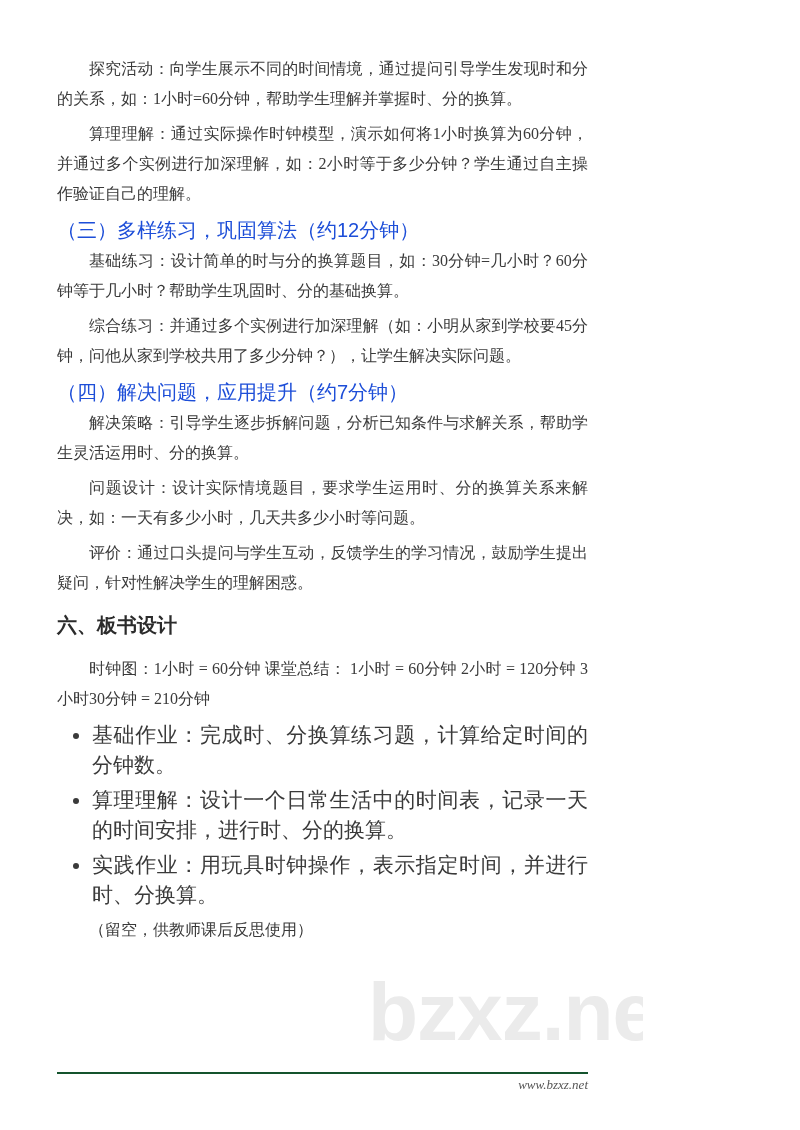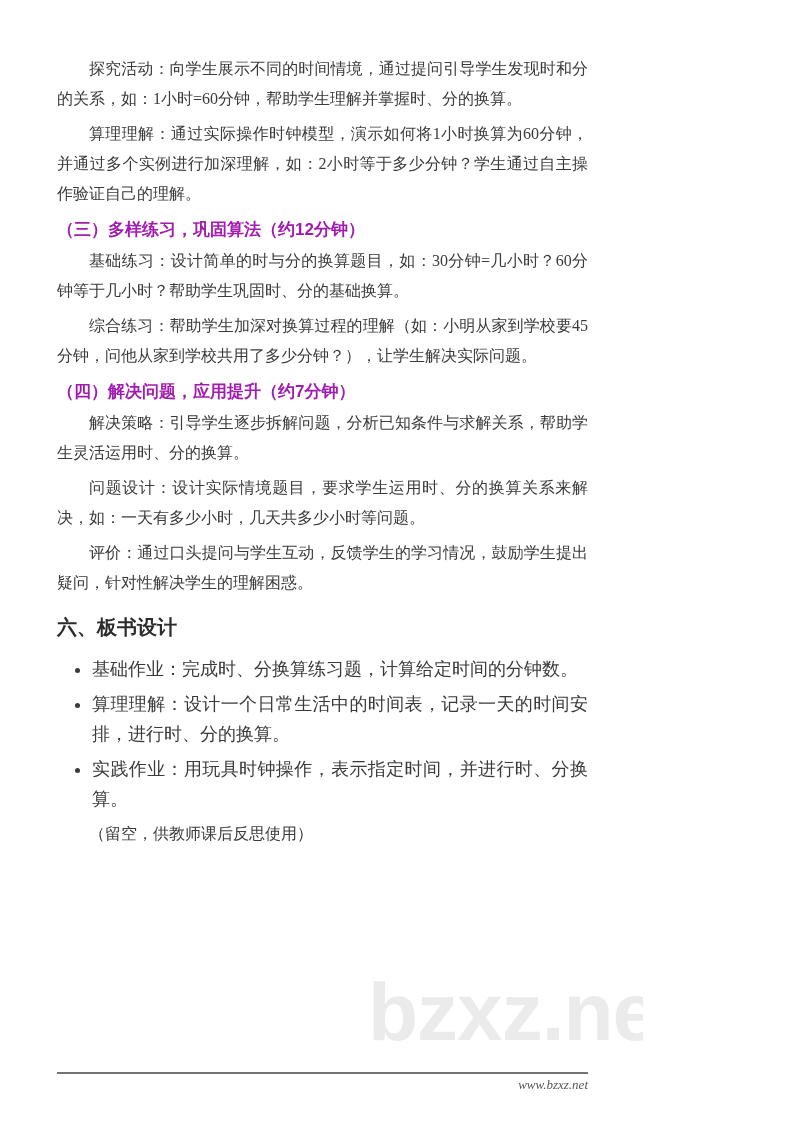--- a/index.html
+++ b/index.html
@@ -21,40 +21,40 @@
   .para {
     font-size: 16px;
     line-height: 30px;
     text-indent: 2em;
     text-align: justify;
     margin: 0 0 5px 0;
     color: #3a3a3a;
   }
   .sec-heading {
     font-family: "Liberation Sans", "DejaVu Sans", sans-serif;
-    font-size: 17px;
-    font-weight: bold;
+    font-size: 20px;
+    font-weight: normal;
     line-height: 32px;
     margin: 0;
-    color: #a21caf;
+    color: #1d4ed8;
   }
   .big-heading {
-    font-family: Liberation Serif, serif;
+    font-family: Liberation Mono, monospace;
     font-size: 20px;
     font-weight: bold;
     line-height: 34px;
     margin: 12px 0 10px 0;
     color: #2b2b2b;
   }
   ul.homework-list {
     margin: 6px 0 0 0;
     padding: 0 0 0 35px;
   }
   ul.homework-list li {
-    font-size: 18px;
+    font-size: 21px;
     line-height: 30px;
     margin: 0 0 5px 0;
     text-align: justify;
     list-style: disc outside;
     color: #3a3a3a;
   }
   .watermark {
     position: absolute;
     left: 368px;
     top: 972px;
@@ -66,21 +66,21 @@
     letter-spacing: -1px;
     color: #ebebeb;
     user-select: none;
   }
   .page-footer {
     position: absolute;
     left: 57px;
     right: 55px;
     top: 1072px;
     z-index: 1;
-    border-top: 2px solid #737373;
+    border-top: 2px solid #14532d;
   }
   .footer-url {
     margin-top: 3px;
     text-align: right;
     font-family: "Liberation Serif", "DejaVu Serif", serif;
     font-style: italic;
     font-size: 13px;
     color: #555555;
   }
 </style>
@@ -95,34 +95,35 @@
 
     <p class="para">探究活动：向学生展示不同的时间情境，通过提问引导学生发现时和分的关系，如：1小时=60分钟，帮助学生理解并掌握时、分的换算。</p>
 
     <p class="para">算理理解：通过实际操作时钟模型，演示如何将1小时换算为60分钟，并通过多个实例进行加深理解，如：2小时等于多少分钟？学生通过自主操作验证自己的理解。</p>
 
     <h3 class="sec-heading">（三）多样练习，巩固算法（约12分钟）</h3>
 
     <p class="para">基础练习：设计简单的时与分的换算题目，如：30分钟=几小时？60分钟等于几小时？帮助学生巩固时、分的基础换算。</p>
 
 
-    <p class="para">综合练习：帮助学生加深对换算过程的理解（如：小明从家到学校要45分钟，问他从家到学校共用了多少分钟？），让学生解决实际问题。</p>
+    <p class="para">综合练习：并通过多个实例进行加深理解（如：小明从家到学校要45分钟，问他从家到学校共用了多少分钟？），让学生解决实际问题。</p>
 
     <h3 class="sec-heading">（四）解决问题，应用提升（约7分钟）</h3>
 
     <p class="para">解决策略：引导学生逐步拆解问题，分析已知条件与求解关系，帮助学生灵活运用时、分的换算。</p>
 
     <p class="para">问题设计：设计实际情境题目，要求学生运用时、分的换算关系来解决，如：一天有多少小时，几天共多少小时等问题。</p>
 
 
 
     <p class="para">评价：通过口头提问与学生互动，反馈学生的学习情况，鼓励学生提出疑问，针对性解决学生的理解困惑。</p>
 
     <h2 class="big-heading">六、板书设计</h2>
 
+    <p class="para">时钟图：1小时 = 60分钟 课堂总结： 1小时 = 60分钟 2小时 = 120分钟 3小时30分钟 = 210分钟</p>
 
 
     <ul class="homework-list">
       <li>基础作业：完成时、分换算练习题，计算给定时间的分钟数。</li>
       <li>算理理解：设计一个日常生活中的时间表，记录一天的时间安排，进行时、分的换算。</li>
       <li>实践作业：用玩具时钟操作，表示指定时间，并进行时、分换算。</li>
     </ul>
 
 
     <p class="para">（留空，供教师课后反思使用）</p>

